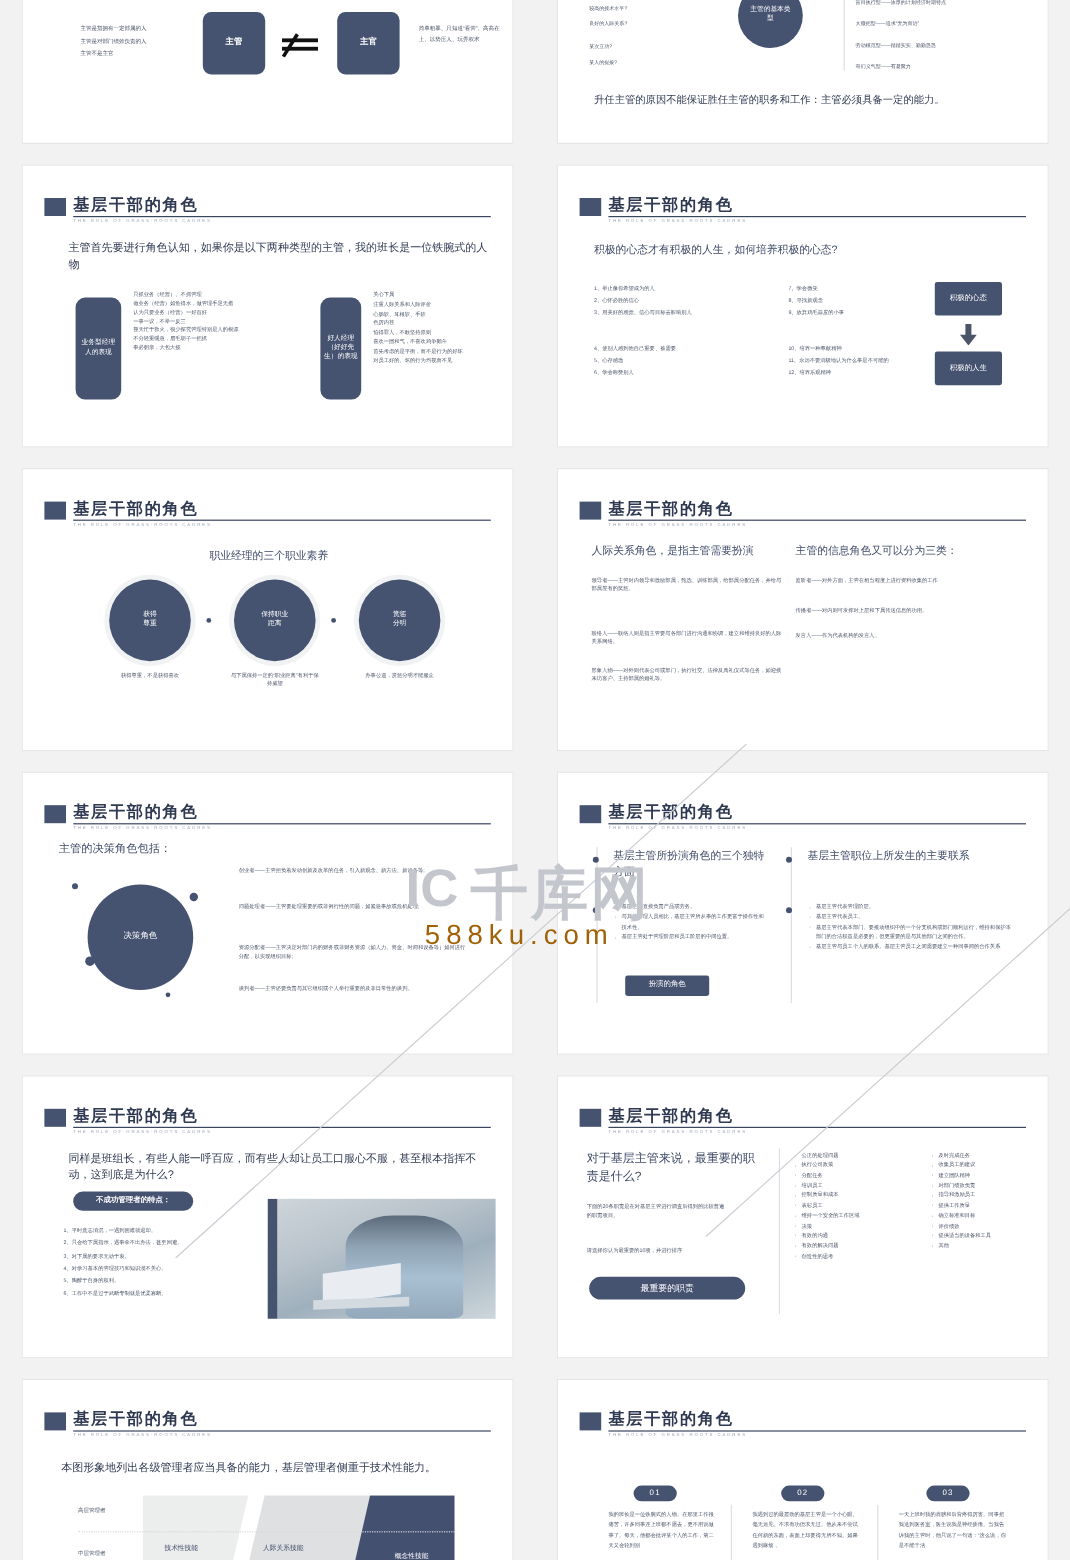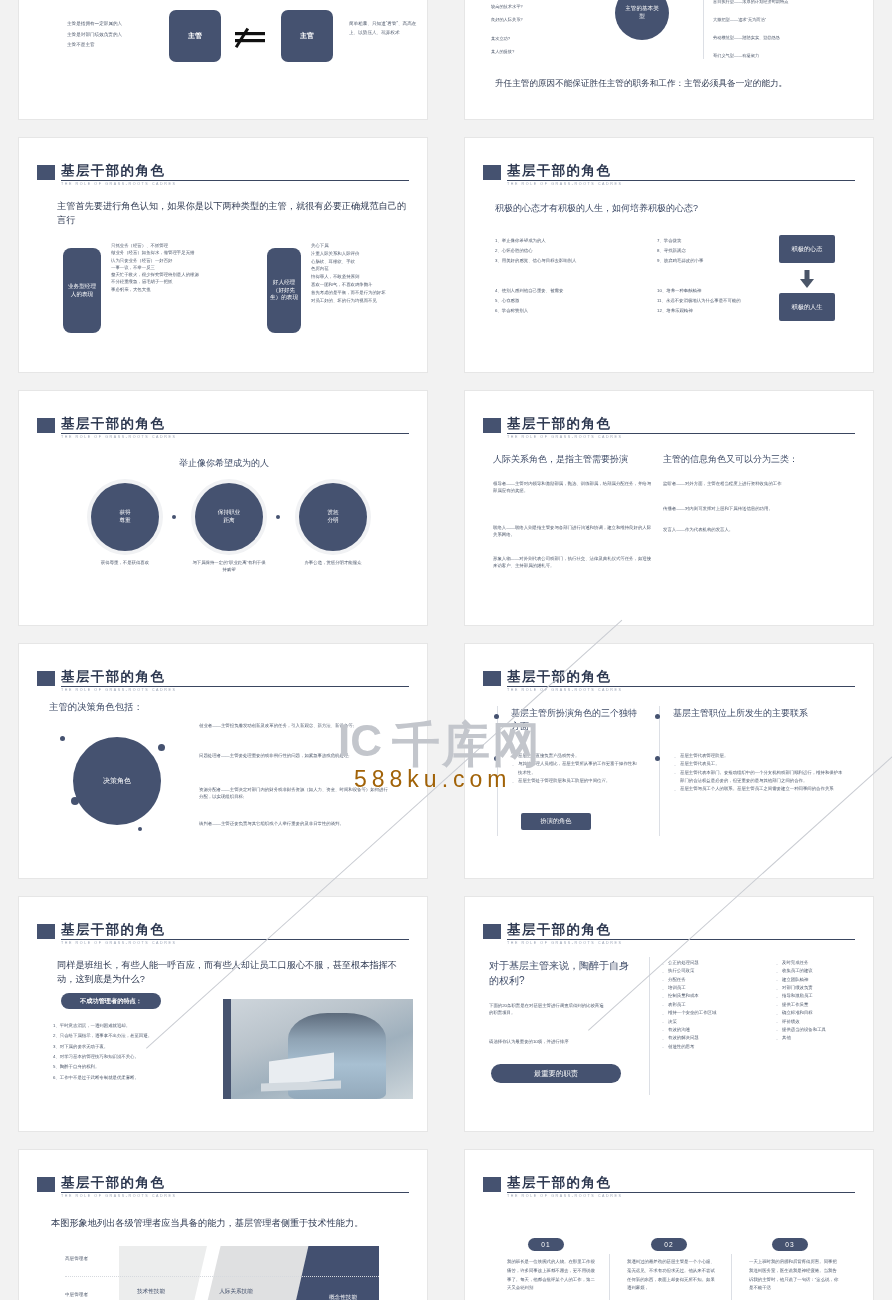--- a/index.html
+++ b/index.html
@@ -217,21 +217,21 @@
 
   <div class="slide" style="left:18px; top:137px; width:410px; height:236px;">
     <div class="slide-inner">
       <div class="hdr">
         <div class="hdr-sq"></div>
         <div class="hdr-title">基层干部的角色</div>
         <div class="hdr-rule"></div>
         <div class="hdr-sub">THE ROLE OF GRASS-ROOTS CADRES</div>
       </div>
 
-      <div class="lead" style="left:38px; top:61px; width:350px;">主管首先要进行角色认知，如果你是以下两种类型的主管，就很有必要正确规范自己的言行</div>
+      <div class="lead" style="left:38px; top:61px; width:350px;">主管首先要进行角色认知，如果你是以下两种类型的主管，我的班长是一位铁腕式的人物</div>
 
       <div class="pill" style="left:44px; top:110px; width:38px; height:85px; border-radius:8px; font-size:5.6px; padding:0 4px;">
         <span>业务型经理人的表现</span>
       </div>
       <div class="body-txt" style="left:92px; top:104px; width:150px;">
         <div>只抓业务（经营）、不抓管理</div>
         <div>做业务（经营）如鱼得水，做管理手足无措</div>
         <div>认为只要业务（经营）一好百好</div>
         <div>一事一议，不举一反三</div>
         <div>整天忙于救火，很少探究管理特别是人的根源</div>
@@ -300,21 +300,21 @@
 
   <div class="slide" style="left:18px; top:390px; width:410px; height:236px;">
     <div class="slide-inner">
       <div class="hdr">
         <div class="hdr-sq"></div>
         <div class="hdr-title">基层干部的角色</div>
         <div class="hdr-rule"></div>
         <div class="hdr-sub">THE ROLE OF GRASS-ROOTS CADRES</div>
       </div>
 
-      <div class="sub-lead" style="left:0; top:66px; width:410px; text-align:center; font-size:9px;">举止像你希望成为的人</div>
+      <div class="sub-lead" style="left:0; top:66px; width:410px; text-align:center; font-size:9px;">职业经理的三个职业素养</div>
 
       <div class="halo" style="left:68px; top:88px; width:76px; height:76px;"></div>
       <div class="circle" style="left:72px; top:92px; width:68px; height:68px;">
         <span style="white-space:pre-line;">获得
 尊重</span>
       </div>
       <div class="body-txt" style="left:68px; top:168px; width:76px; text-align:center; font-size:4.4px;">获得尊重，不是获得喜欢</div>
 
       <div class="dot" style="left:153px; top:124px; width:4px; height:4px;"></div>
 
@@ -448,21 +448,21 @@
 
   <div class="slide" style="left:464px; top:896px; width:410px; height:236px;">
     <div class="slide-inner">
       <div class="hdr">
         <div class="hdr-sq"></div>
         <div class="hdr-title">基层干部的角色</div>
         <div class="hdr-rule"></div>
         <div class="hdr-sub">THE ROLE OF GRASS-ROOTS CADRES</div>
       </div>
 
-      <div class="sub-lead" style="left:24px; top:62px; width:140px; font-size:10px;">对于基层主管来说，陶醉于自身的权利?</div>
+      <div class="sub-lead" style="left:24px; top:62px; width:140px; font-size:10px;">对于基层主管来说，最重要的职责是什么?</div>
       <div class="body-txt" style="left:24px; top:105px; width:118px;">下面的20条职责是在对基层主管进行调查后得到的比较普遍的职责项目。</div>
       <div class="body-txt" style="left:24px; top:141px; width:118px;">请选择你认为最重要的10项，并进行排序</div>
       <div class="pill pill-round" style="left:26px; top:167px; width:130px; height:19px; font-size:7.4px;">最重要的职责</div>
 
       <div class="vrule" style="left:184px; top:60px; height:138px;"></div>
       <div class="bullet-list" style="left:196px; top:62px; width:108px;">
         <div>公正的处理问题</div>
         <div>执行公司政策</div>
         <div>分配任务</div>
         <div>培训员工</div>

